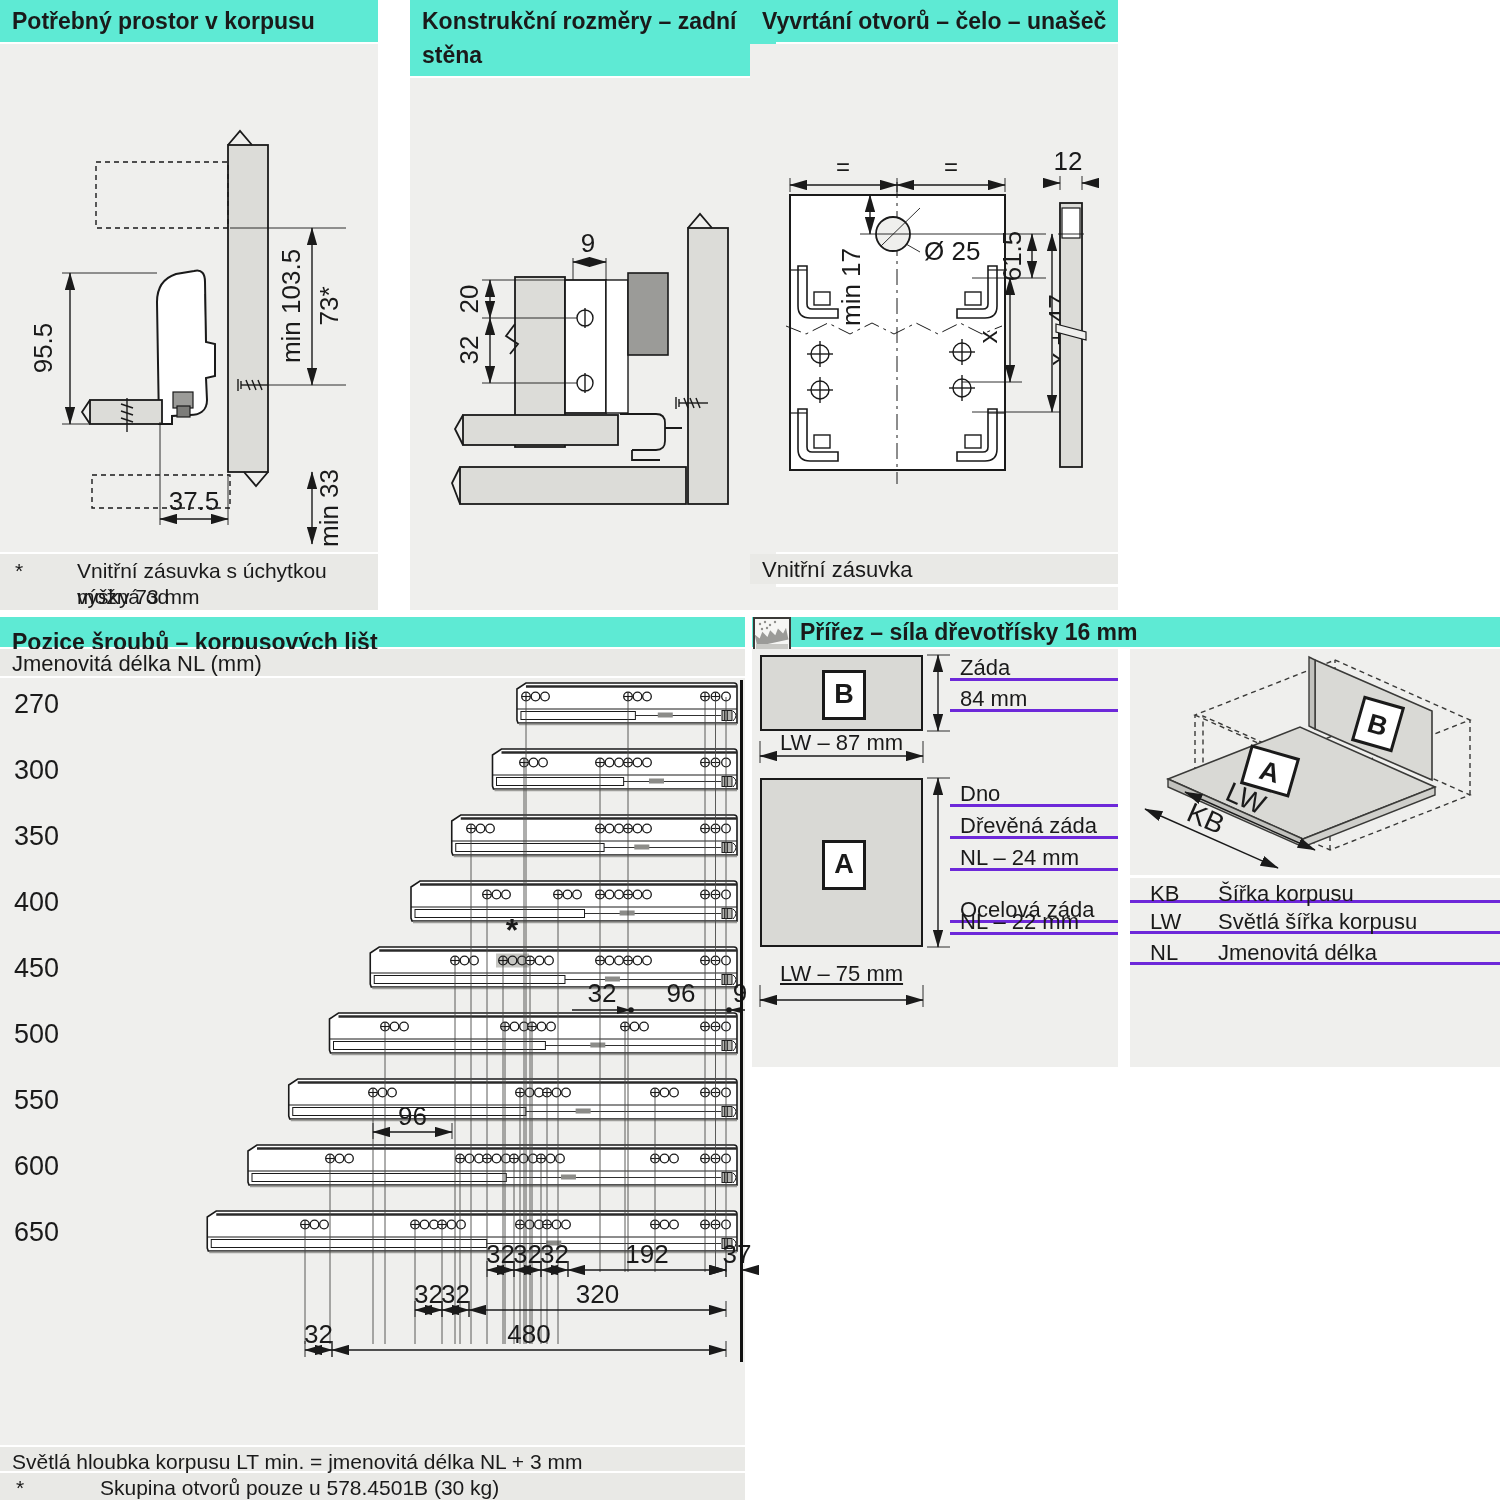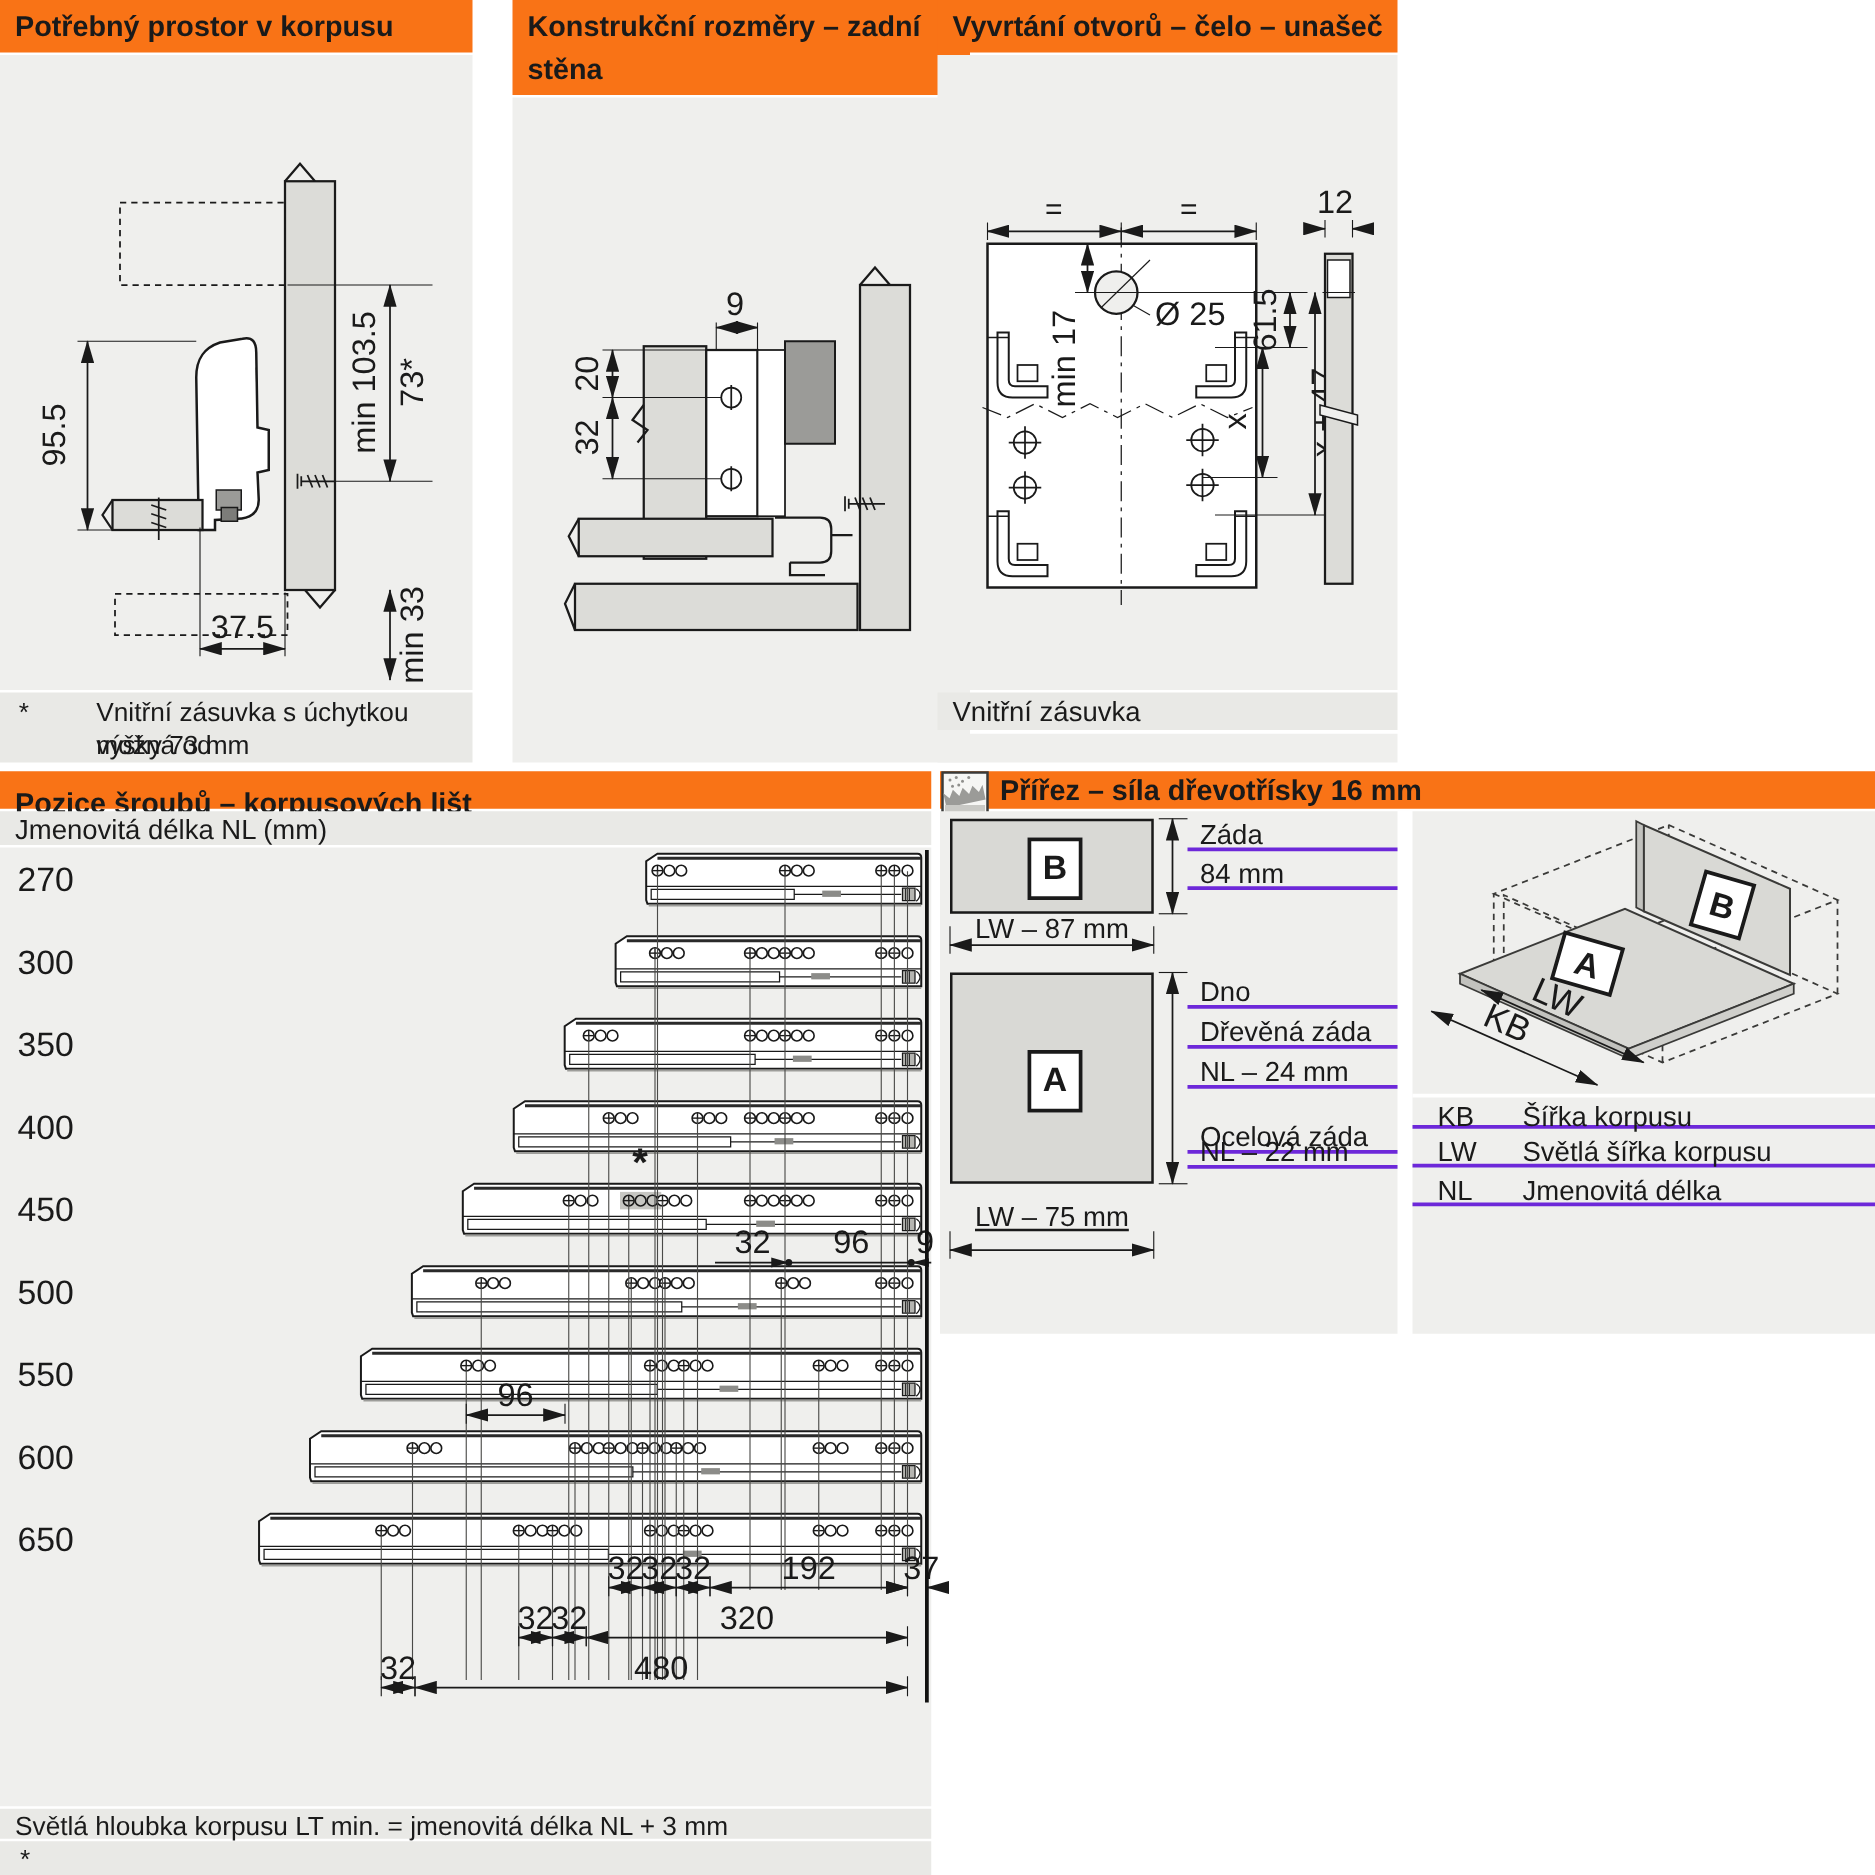--- a/index.html
+++ b/index.html
@@ -1,18 +1,18 @@
 <!DOCTYPE html>
 <html><head>
 <meta charset="utf-8">
 <style>
   html,body{margin:0;padding:0;background:#fff;}
   body{width:1500px;height:1500px;position:relative;font-family:"Liberation Sans",sans-serif;color:#1a1a1a;}
   .sec{position:absolute;}
-  .hdr{background:#f97316;font-weight:bold;font-size:23px;line-height:34px;padding:4px 10px 4px 12px;box-sizing:border-box;}
+  .hdr{background:#5eead4;font-weight:bold;font-size:23px;line-height:34px;padding:4px 10px 4px 12px;box-sizing:border-box;}
   .band{background:#e9e9e6;box-sizing:border-box;font-size:22px;}
   .bodybg{background:#efefed;position:absolute;}
   svg{position:absolute;overflow:visible;}
   svg text{font-family:"Liberation Sans",sans-serif;fill:#1a1a1a;}
   .dimtxt{font-size:26px;}
   .eqtxt{font-size:24px;}
   .dimline{stroke:#1a1a1a;stroke-width:1.4;fill:none;}
   .ext{stroke:#1a1a1a;stroke-width:0.9;fill:none;}
   .draw{stroke:#1a1a1a;stroke-width:1.8;fill:none;}
   .wood{fill:#dcdcd8;stroke:#1a1a1a;stroke-width:1.8;}
@@ -683,20 +683,21 @@
       <text x="318.5" y="665" font-size="26" text-anchor="middle">32</text>
       <line x1="332" y1="672" x2="726" y2="672" stroke="#1a1a1a" stroke-width="1.4" marker-start="url(#as)" marker-end="url(#ae)"></line>
       <line x1="332" y1="663" x2="332" y2="679" stroke="#1a1a1a" stroke-width="0.9"></line>
       <line x1="726" y1="663" x2="726" y2="679" stroke="#1a1a1a" stroke-width="0.9"></line>
       <text x="529" y="665" font-size="26" text-anchor="middle">480</text>
       <rect x="740" y="2" width="3" height="682" fill="#111"></rect>
     </svg>
   <div class="band ftxt" style="position:absolute;left:0;top:830px;width:745px;height:24px;padding:2px 0 0 12px;">Světlá hloubka korpusu LT min. = jmenovitá délka NL + 3 mm</div>
   <div class="band" style="position:absolute;left:0;top:856px;width:745px;height:27px;">
     <span class="ftxt" style="position:absolute;left:16px;top:2px;">*</span>
+    <span class="ftxt" style="position:absolute;left:100px;top:2px;">Skupina otvorů pouze u 578.4501B (30 kg)</span>
   </div>
 </div>
 
 <div class="sec" style="left:752px;top:617px;width:748px;height:883px;">
   <div class="hdr" style="height:30px;line-height:24px;padding:3px 0 0 48px;">Přířez – síla dřevotřísky 16 mm</div>
   <svg style="left:1px;top:0;" width="38" height="38" viewBox="0 0 38 38">
     <rect x="1" y="1" width="36" height="36" fill="#f6f6f4" stroke="#3a3a38" stroke-width="2"></rect>
     <g fill="#8f8f8c">
       <circle cx="7" cy="7" r="1.2"></circle>
         <circle cx="12" cy="5" r="1.2"></circle>

